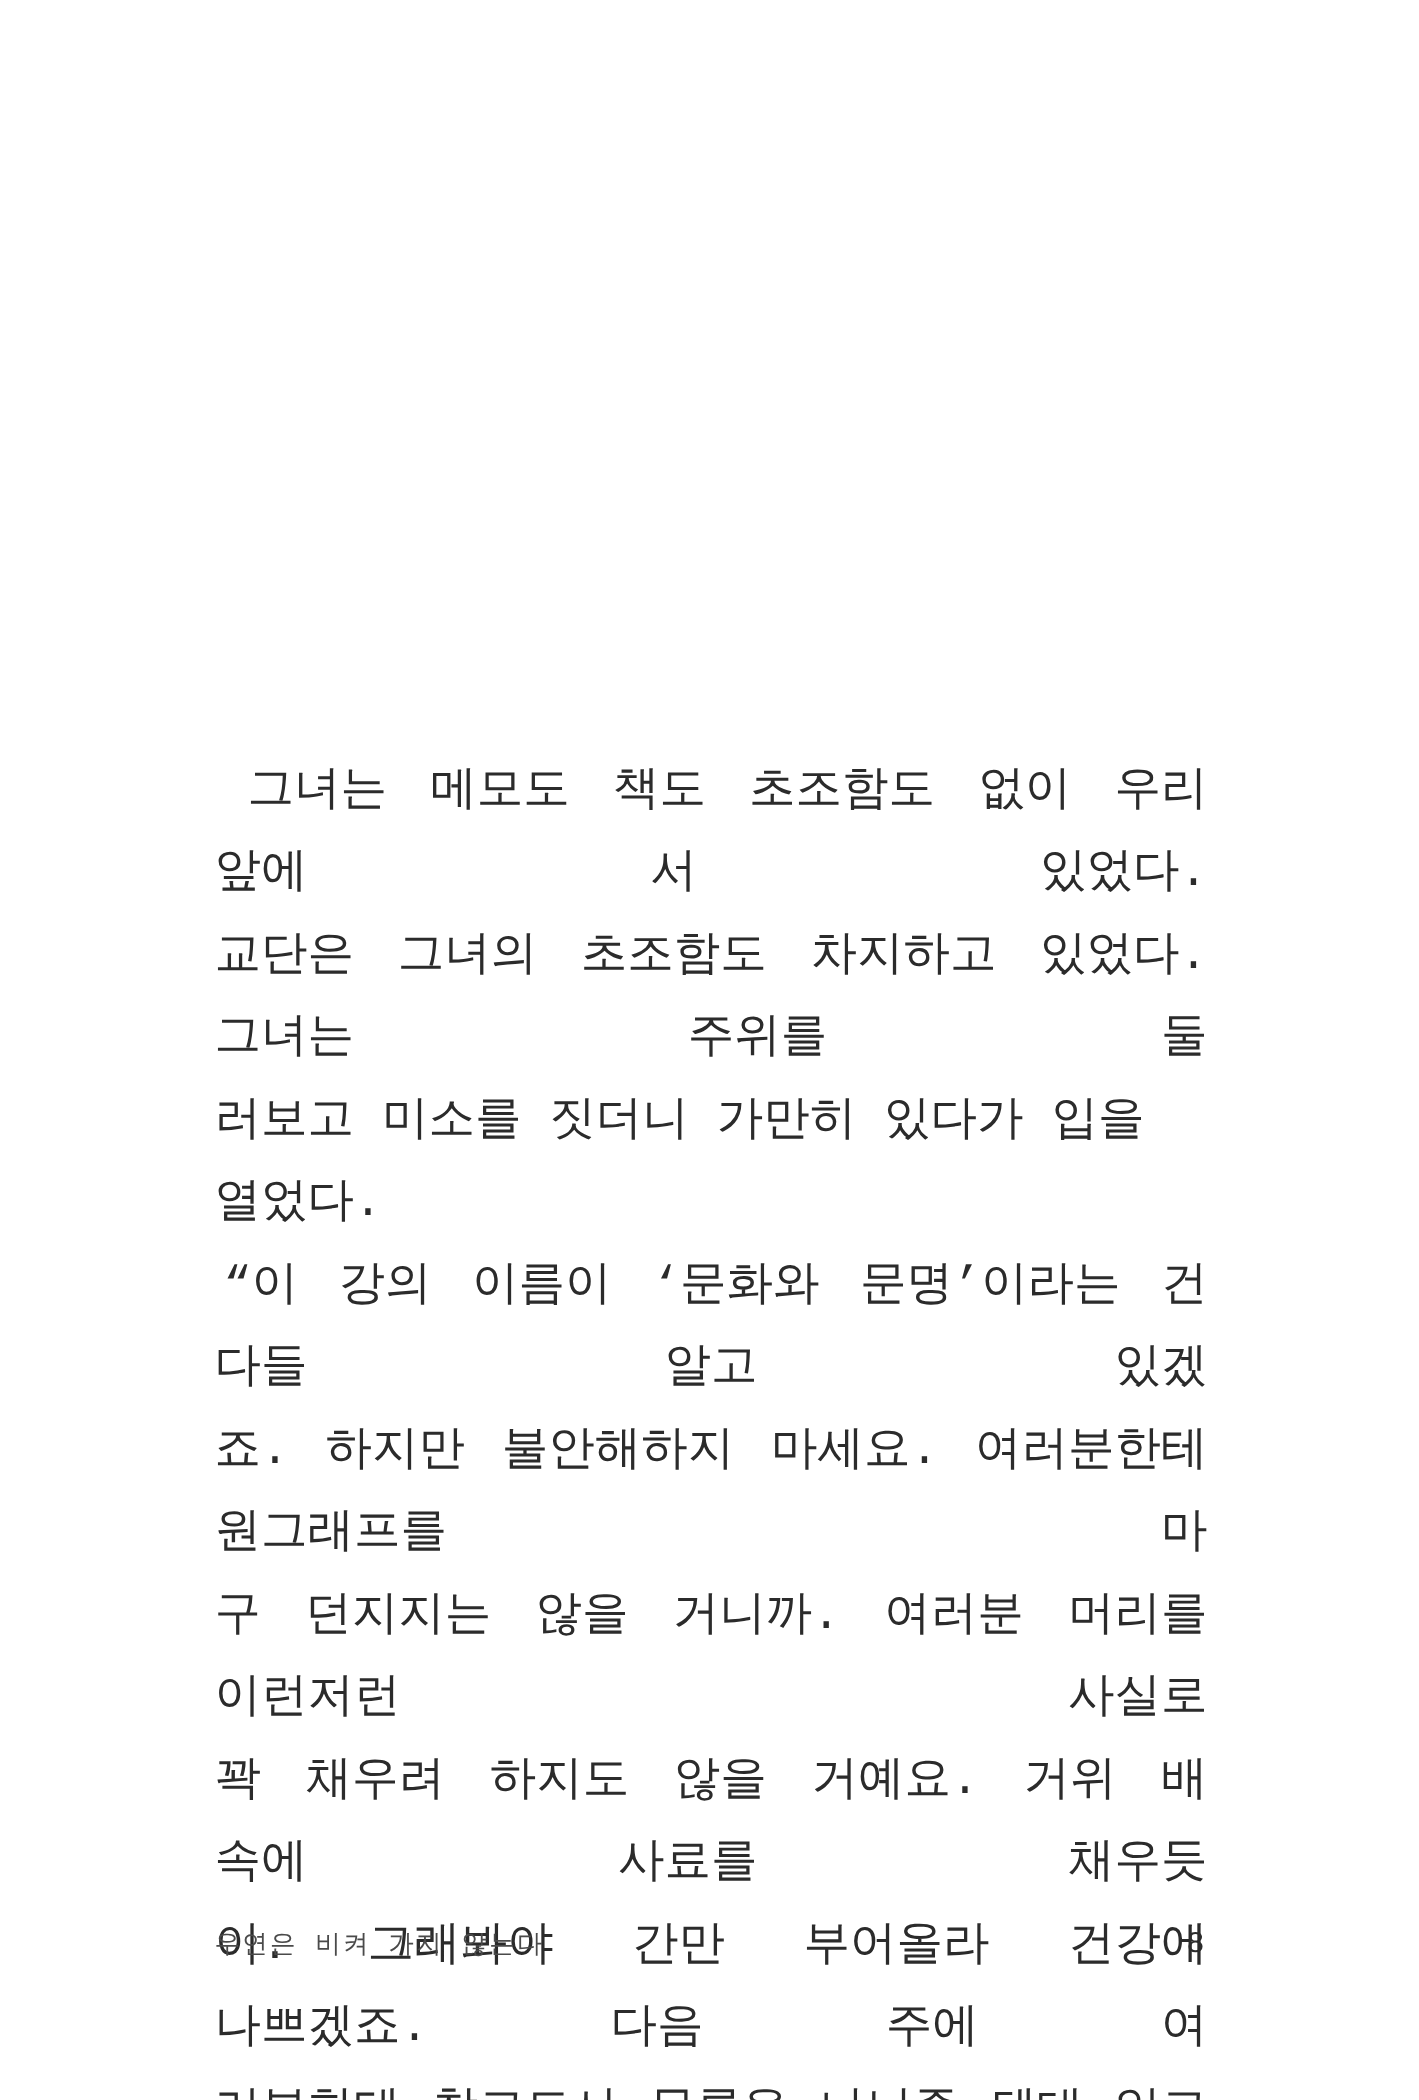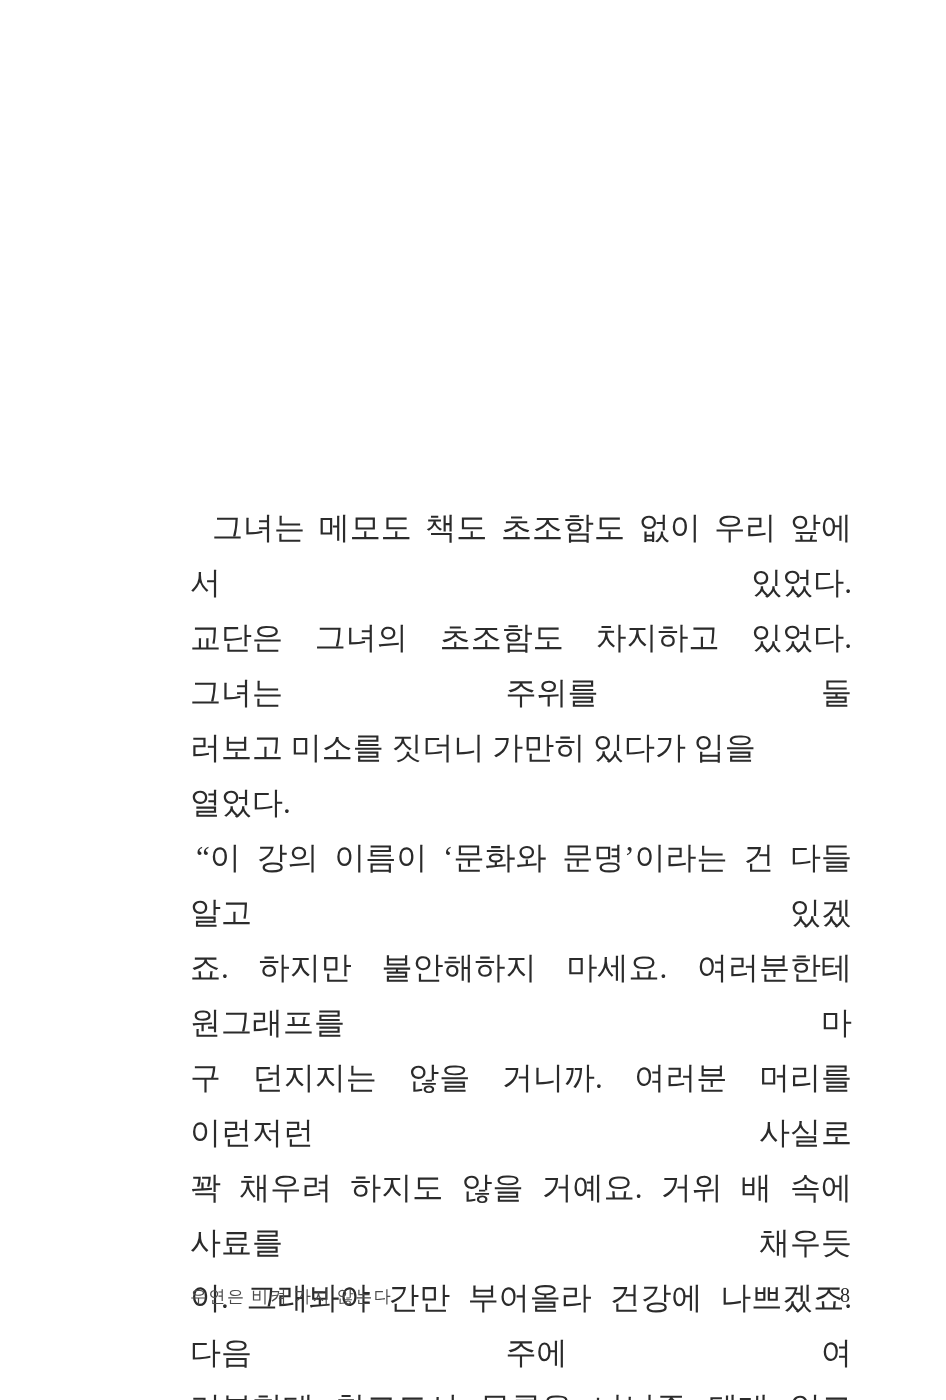--- a/index.html
+++ b/index.html
@@ -6,22 +6,21 @@
     margin: 0;
     padding: 0;
     background: #ffffff;
   }
   .page {
     position: relative;
     width: 806px;
     height: 1400px;
     background: var(--bg, #ffffff);
     overflow: hidden;
-    font-family: Liberation Serif, serif;
-    margin-left: 47px;
+    font-family: Liberation Mono, monospace;
   }
   .body-text {
     position: absolute;
     left: 143px;
     top: 500px;
     width: 662px;
   }
   .line {
     margin: 0;
     padding: 0;

